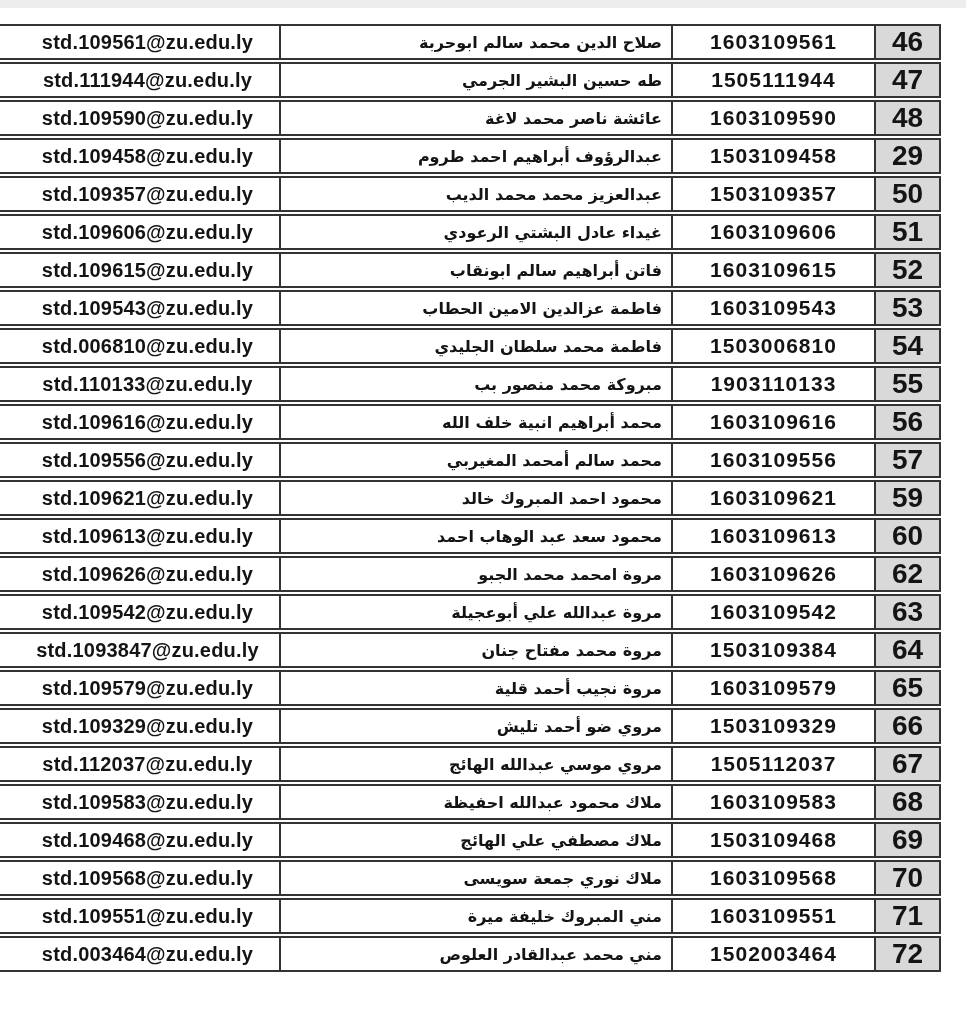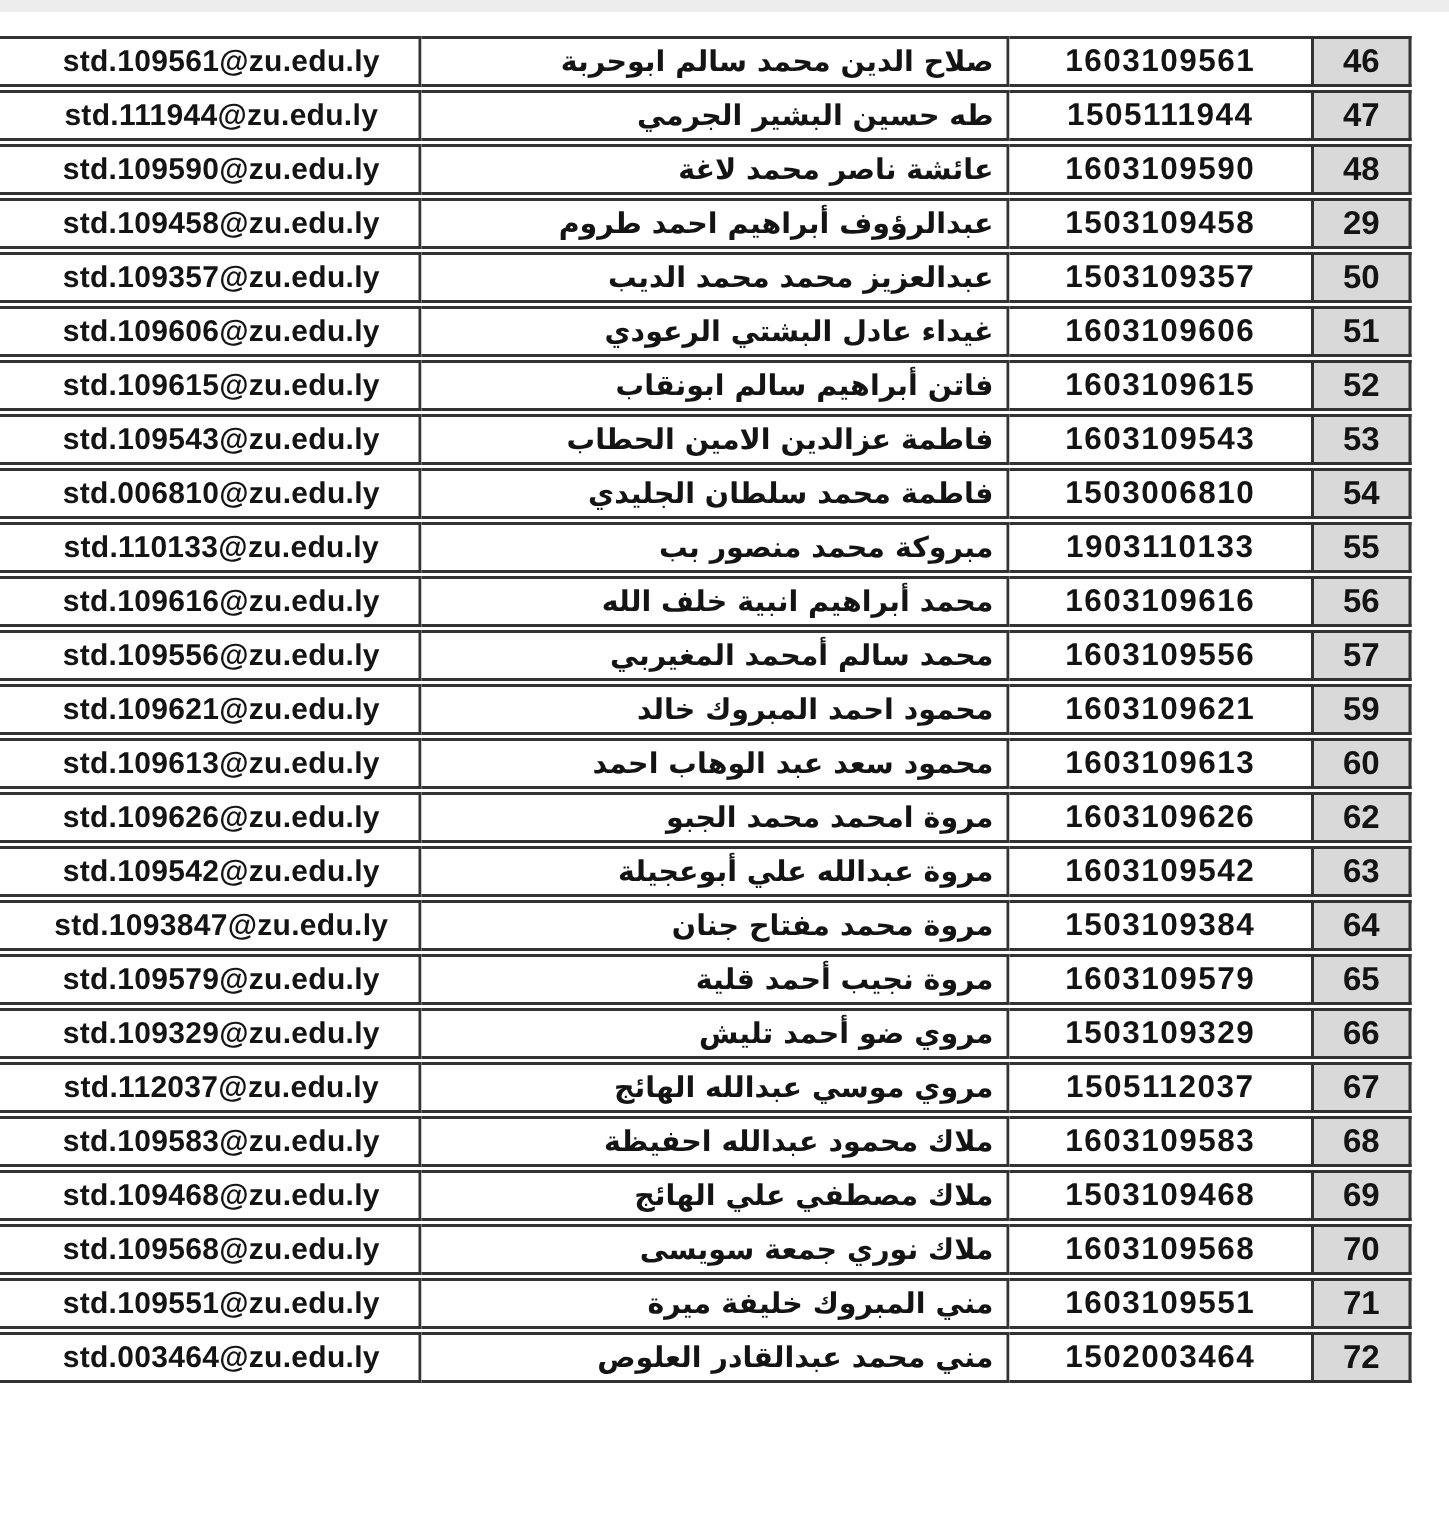--- a/index.html
+++ b/index.html
@@ -38,37 +38,37 @@
     font-size:20px;
     letter-spacing:0.2px;
     font-family:"Liberation Sans",sans-serif;
   }
   td.name{
     width:392px;
     direction:rtl;
     text-align:right;
     padding-right:9px;
     font-weight:bold;
-    font-size:19px;
+    font-size:16px;
     font-family:"DejaVu Sans",sans-serif;
   }
   td.sid{
     width:203px;
     text-align:center;
     font-weight:bold;
     font-size:21px;
     letter-spacing:1px;
     font-family:"Liberation Sans",sans-serif;
     margin-top:20px;
   }
   td.rno{
     width:65px;
     text-align:center;
     font-weight:bold;
-    font-size:22px;
+    font-size:28px;
     background:#d9d9d9;
     font-family:"Liberation Sans",sans-serif;
   }
 </style>
 </head>
 <body>
 
 <div class="sheet">
   <div class="top-strip"></div>
 

